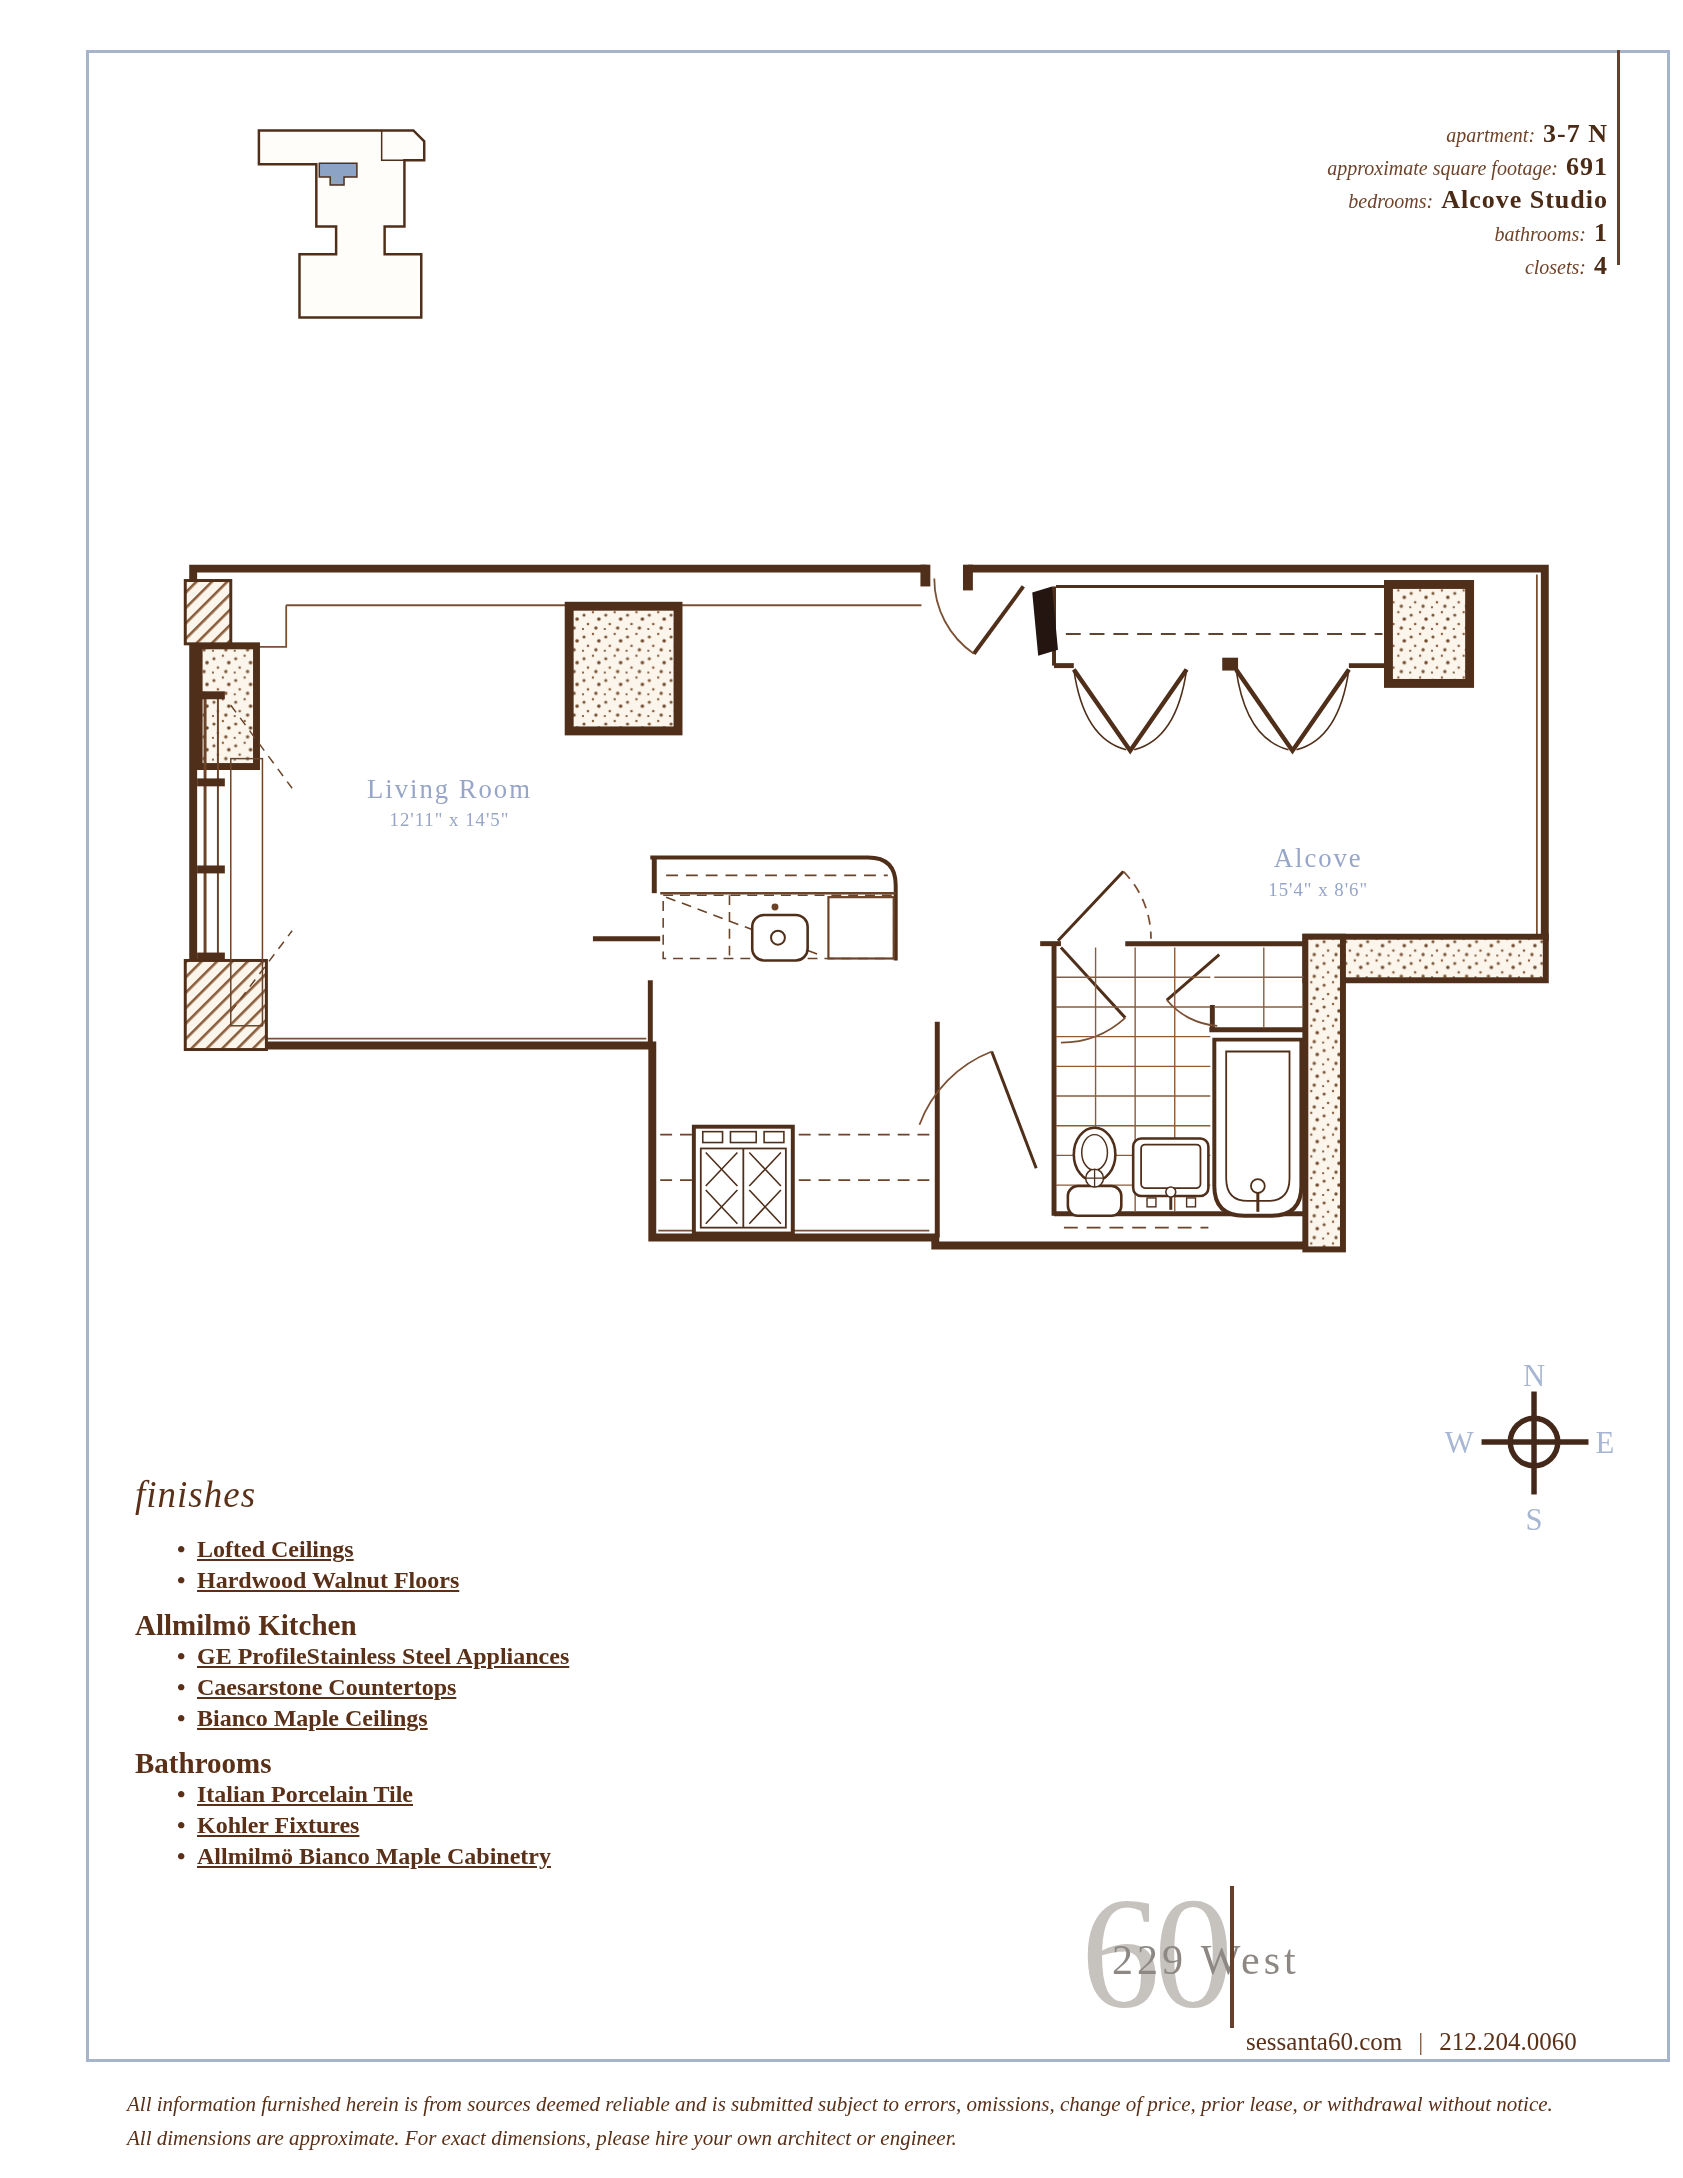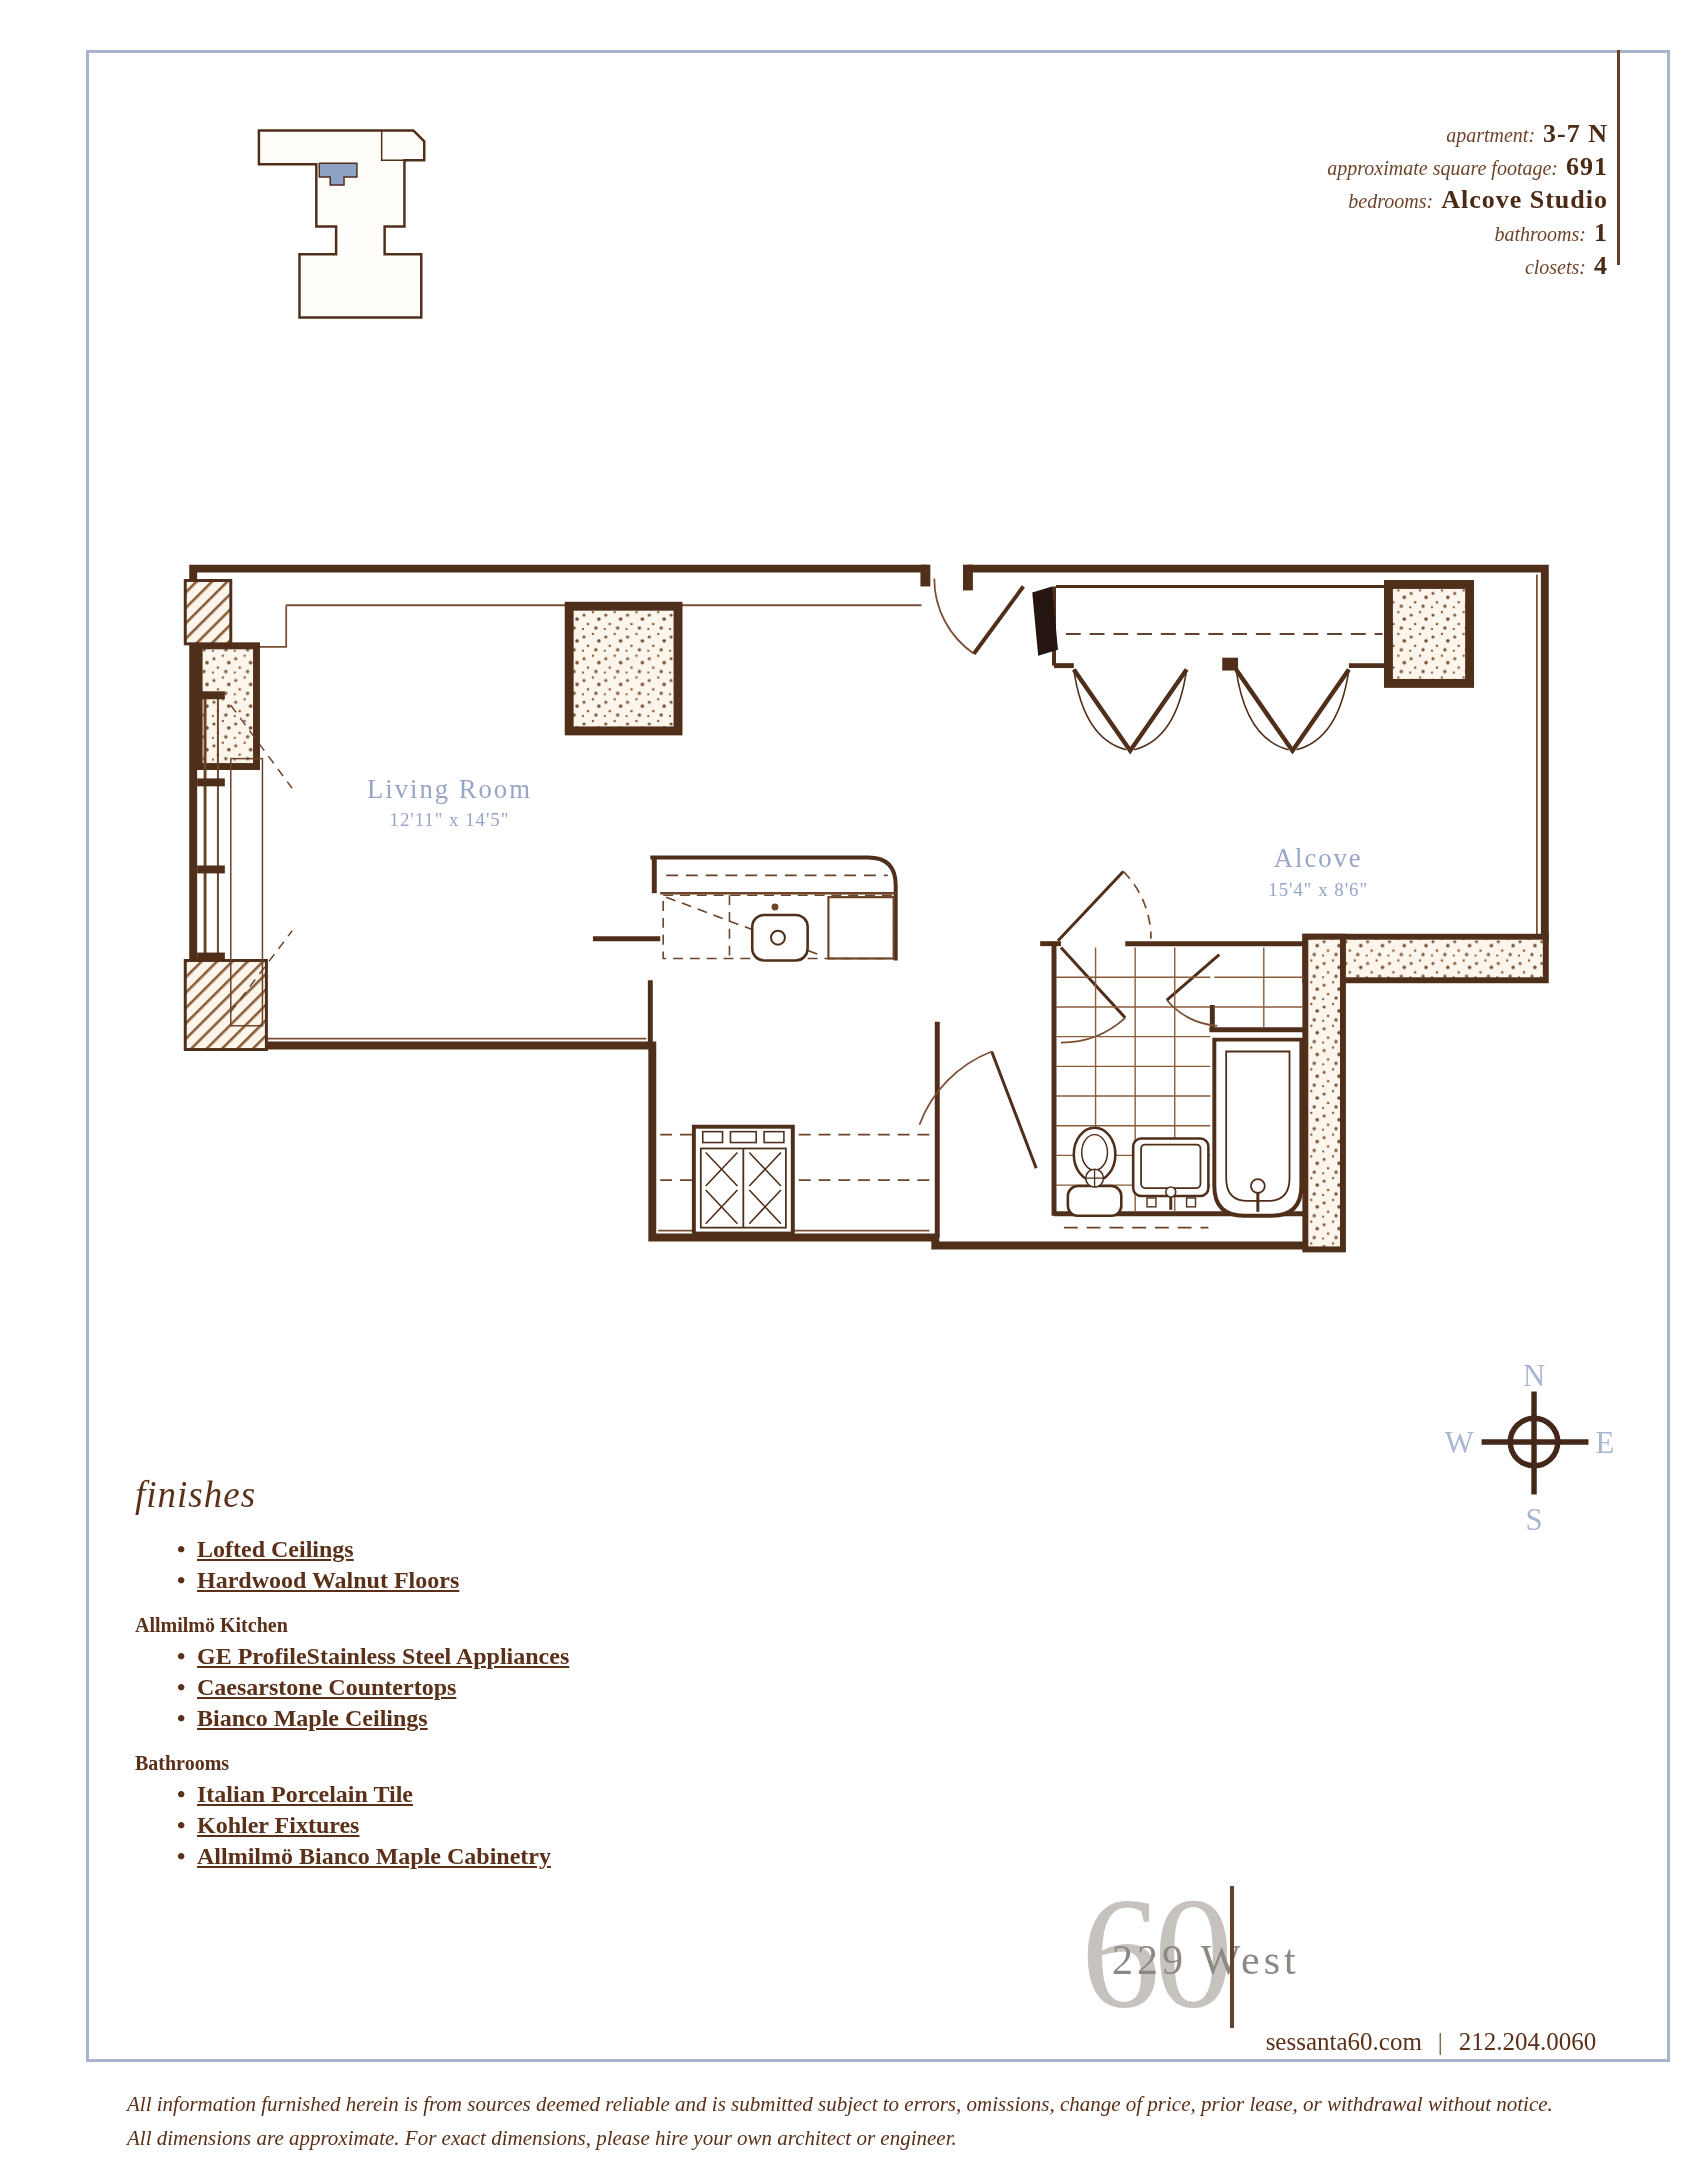--- a/index.html
+++ b/index.html
@@ -17,33 +17,33 @@
   .apt-row { line-height:30px; white-space:nowrap; }
   .apt-label { font-style:italic; font-size:20px; color:#6e432a; }
   .apt-value { font-weight:bold; font-size:26px; color:#4b2a16; margin-left:8px; letter-spacing:1px; }
 
   
   .finishes { position:absolute; left:99px; top:1473px; width:594px; color:#5a3018; }
   .script-heading { font-style:italic; font-size:37px; color:#5a3018; letter-spacing:1px; }
   .fin-list { margin-top:18px; }
   .fin-item { font-size:24px; font-weight:bold; line-height:31px; padding-left:42px; white-space:nowrap;text-decoration:underline; }
   .fin-item .blt { display:inline-block; width:20px; }
-  .fin-group-heading { font-size:20px; font-weight:bold; line-height:31px; margin-top:14px; white-space:nowrap; }
+  .fin-group-heading { font-size:29px; font-weight:bold; line-height:31px; margin-top:14px; white-space:nowrap; }
 
   
   .notes { position:absolute; left:1020px; top:1576px; width:608px; }
   .note-line { position:absolute; left:0; width:606px; border-bottom:2px solid #4f2a16; }
 
   
   .logo-sixty { position:absolute; left:1045px; top:1874px; font-size:158px; line-height:1;
                 color:#c6c2be; letter-spacing:-6px; }
   .logo-addr { position:absolute; left:1076px; top:1936px; font-size:42px; color:#8d8884; letter-spacing:4px; white-space:nowrap; }
   .logo-rule { position:absolute; left:1194px; top:1886px; width:4px; height:142px; background:#66402a; }
   .logo-brand { position:absolute; left:1214px; top:1925px; font-size:60px; color:#54301c; letter-spacing:6px; white-space:nowrap; }
-  .logo-tag { position:absolute; left:1210px; top:2028px; width:370px; text-align:center;
+  .logo-tag { position:absolute; left:1210px; top:2028px; width:370px; text-align:left;
               font-size:25px; color:#5a3018; white-space:nowrap; }
   .logo-tag .sep { margin:0 16px; color:#7a4f33; }
 
   
   .disclaimer { position:absolute; left:91px; top:2087px; width:1515px; font-style:italic;
                 font-size:21px; line-height:34px; color:#5a3018; }
 
   svg text { font-family:"Liberation Serif", serif; }
   .room-name { font-size:27px; fill:#96a5c8; letter-spacing:2px; }
   .room-dims { font-size:19px; fill:#96a5c8; letter-spacing:1px; }

